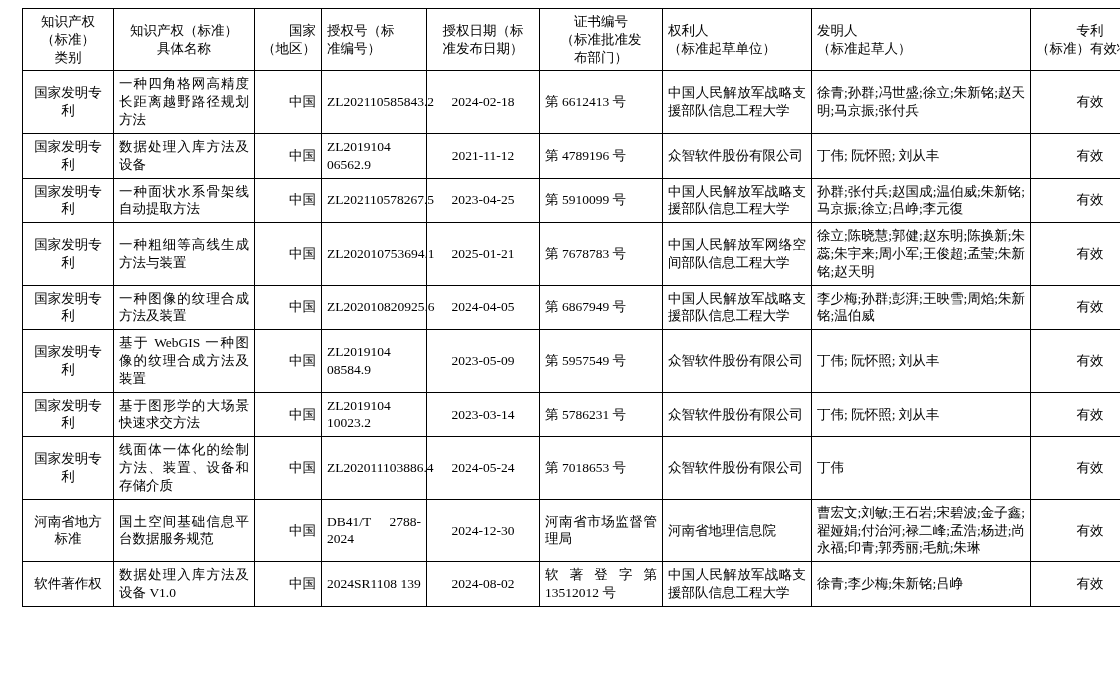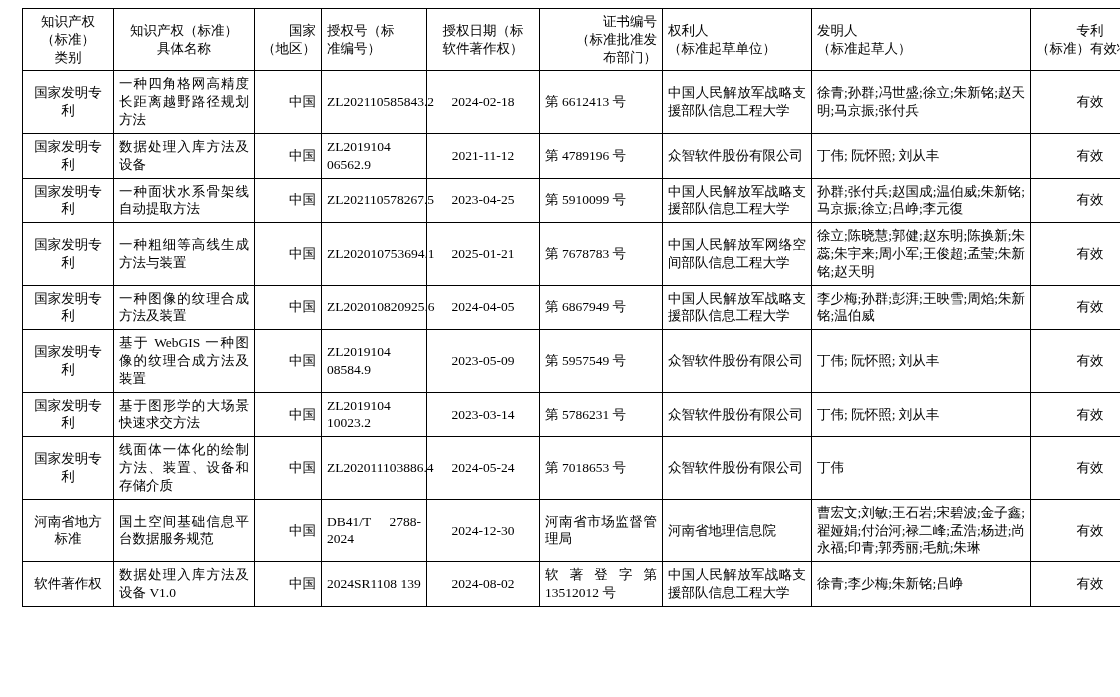--- a/index.html
+++ b/index.html
@@ -37,21 +37,21 @@
     text-align: center;
     font-size: 13.5px;
     line-height: 1.35;
     padding: 6px 4px;
   }
   .c-cat   { width: 80px;  text-align: center; }
   .c-name  { width: 130px; text-align: center; }
   .c-country { width: 56px; text-align: right; }
   .c-no    { width: 94px;  text-align: left; }
   .c-date  { width: 102px; text-align: center; margin-left: 9px; }
-  .c-cert  { width: 112px; text-align: right; }
+  .c-cert  { width: 112px; text-align: center; }
   .c-owner { width: 138px; text-align: left; }
   .c-inventor { width: 208px; text-align: left; }
   .c-status { width: 108px; text-align: center; }
 
   td.c-name, td.c-no, td.c-cert, td.c-owner, td.c-inventor {
     text-align: justify;
     text-justify: inter-ideograph;
   }
   td.c-owner, td.c-cert {
     text-align: justify;
@@ -77,21 +77,21 @@
         <th class="c-country">
           <span class="hdr-line">国家</span>
           <span class="hdr-line">（地区）</span>
         </th>
         <th class="c-no">
           <span class="hdr-line">授权号（标</span>
           <span class="hdr-line">准编号）</span>
         </th>
         <th class="c-date">
           <span class="hdr-line">授权日期（标</span>
-          <span class="hdr-line">软件著作权）</span>
+          <span class="hdr-line">准发布日期）</span>
         </th>
         <th class="c-cert">
           <span class="hdr-line">证书编号</span>
           <span class="hdr-line">（标准批准发</span>
           <span class="hdr-line">布部门）</span>
         </th>
         <th class="c-owner">
           <span class="hdr-line">权利人</span>
           <span class="hdr-line">（标准起草单位）</span>
         </th>

